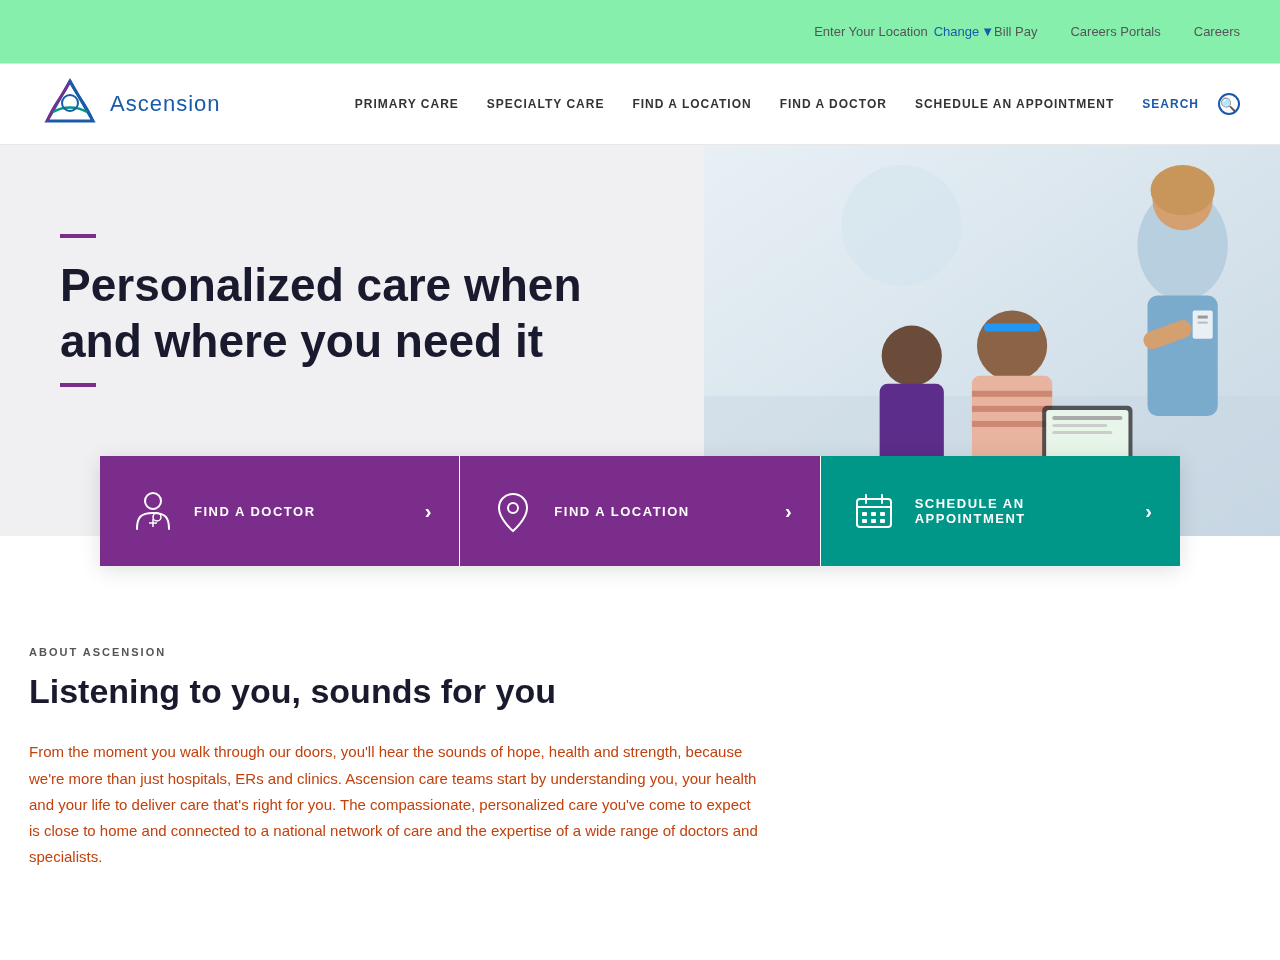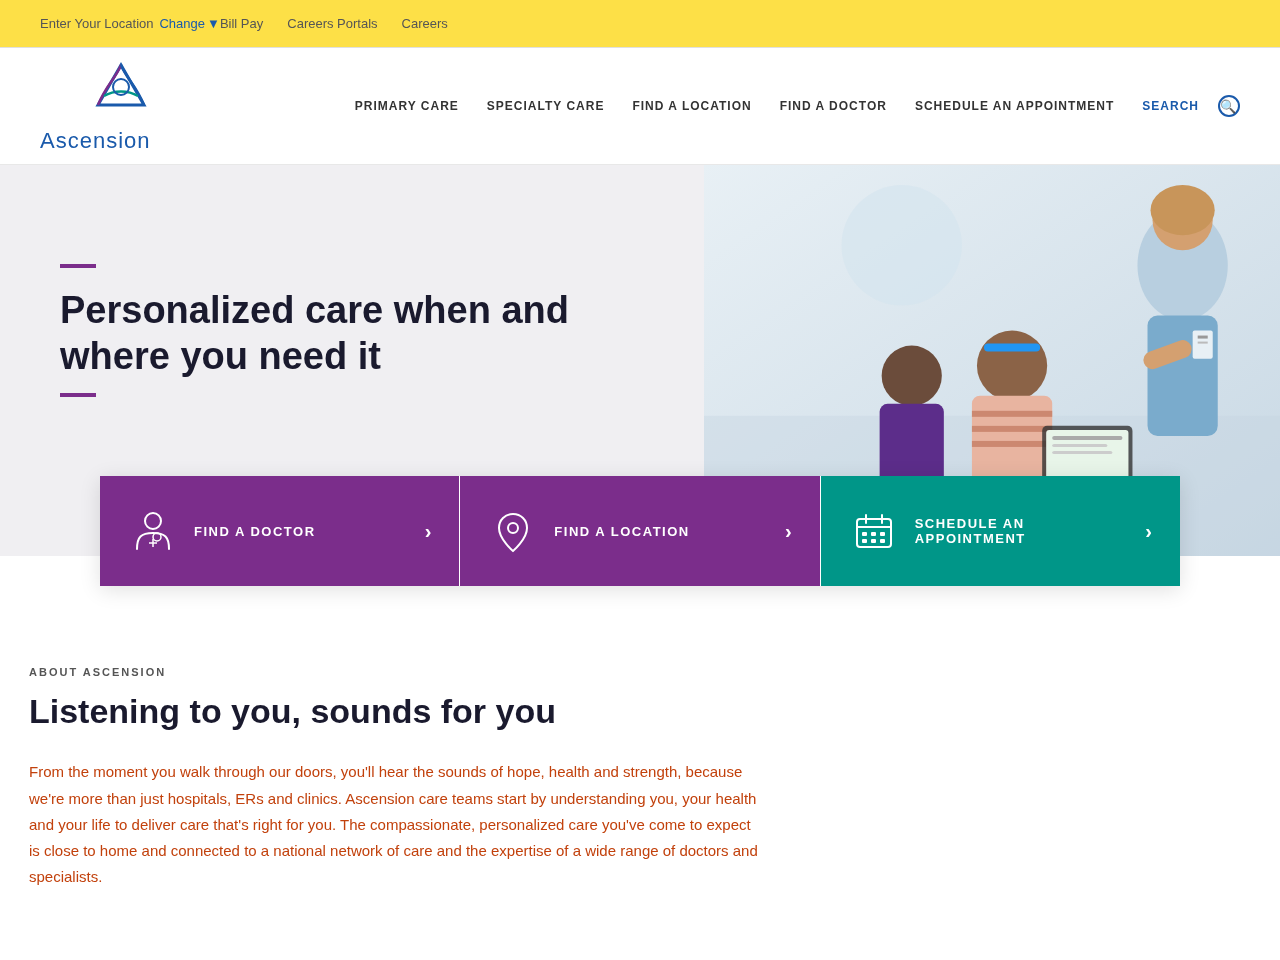--- a/index.html
+++ b/index.html
@@ -1,43 +1,43 @@
 <!DOCTYPE html>
 <html><head>
   <meta charset="utf-8">
   <style>
     * { margin: 0; padding: 0; box-sizing: border-box; }
     body { font-family: Arial, sans-serif; color: #333; background: #fff; }
 
     
     .top-bar {
       display: flex;
-      justify-content: flex-start;
-      align-items: center;
-      padding: 16px 40px;
-      background: #fde047;
+      justify-content: flex-end;
+      align-items: center;
+      padding: 24px 40px;
+      background: #86efac;
       border-bottom: 1px solid #e0e0e0;
       font-size: 13px;
       color: #555;
     }
     .top-bar-left { display: flex; align-items: center; gap: 6px; }
     .top-bar-left .change-link { color: #1a5aab; text-decoration: none; cursor: pointer; display: flex; align-items: center; gap: 2px; }
-    .top-bar-right { display: flex; gap: 24px; }
+    .top-bar-right { display: flex; gap: 33px; }
     .top-bar-right a { color: #555; text-decoration: none; font-size: 13px; cursor: pointer; }
 
     
     .main-header {
       display: flex;
       align-items: center;
       justify-content: space-between;
       padding: 10px 40px;
       background: #fff;
       border-bottom: 1px solid #e8e8e8;
     }
-    .logo-area { display: flex; align-items: flex-end; gap: 10px; flex-direction: column; }
+    .logo-area { display: flex; align-items: center; gap: 10px; }
     .logo-icon { width: 60px; height: 60px; }
     .logo-text { font-size: 22px; color: #1a5aab; font-weight: 400; letter-spacing: 1px; }
     .main-nav { display: flex; align-items: center; gap: 28px; }
     .main-nav a {
       font-size: 12px;
       font-weight: 700;
       letter-spacing: 1px;
       color: #333;
       text-decoration: none;
       cursor: pointer;
@@ -79,21 +79,21 @@
       justify-content: center;
       z-index: 2;
     }
     .hero-accent-top {
       width: 36px;
       height: 4px;
       background: #7b2d8b;
       margin-bottom: 20px;
     }
     .hero-title {
-      font-size: 38px;
+      font-size: 46px;
       font-weight: 700;
       color: #1a1a2e;
       line-height: 1.2;
       margin-bottom: 8px;
     }
     .hero-accent-bottom {
       width: 36px;
       height: 4px;
       background: #7b2d8b;
       margin-top: 6px;

